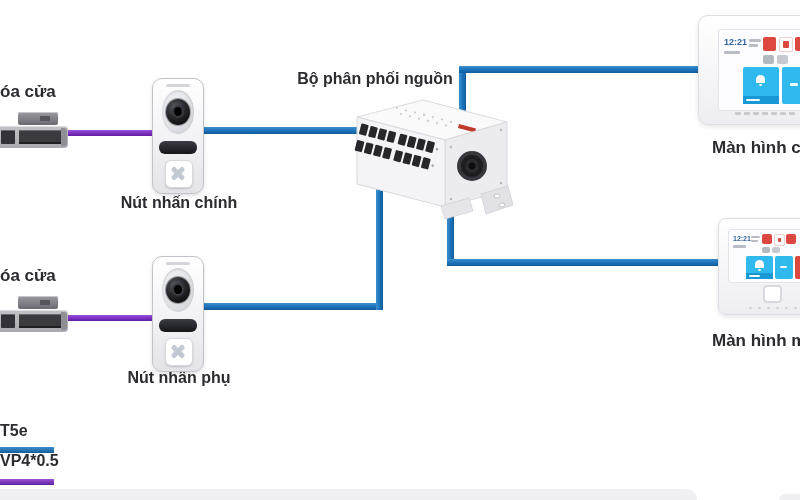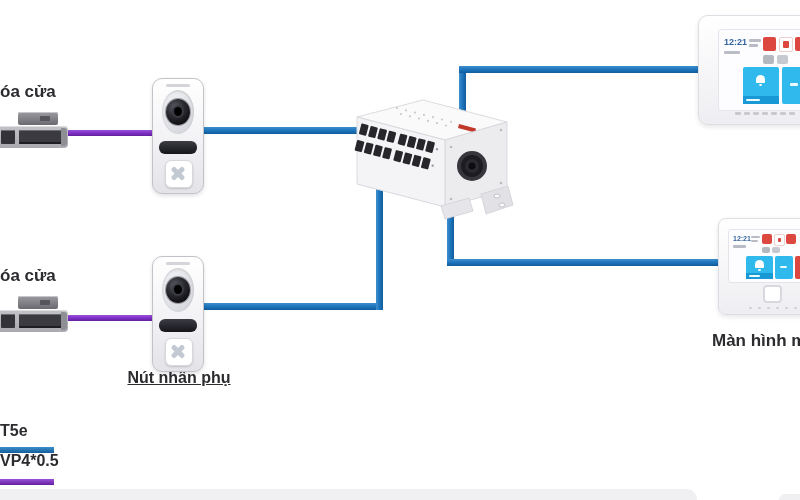--- a/index.html
+++ b/index.html
@@ -121,37 +121,39 @@
           <i></i>
         </div>
     </div>
     <div class="speaker"></div>
     <div class="call">
         <div class="xicon">
           <i></i>
         </div>
       </div>
   </div>
+  <div class="lbl" style="left:119px;top:194px;width:120px;text-align:center;">Nút nhấn chính</div>
 
   <div class="station" style="left:152px;top:256px;">
     <div class="brand"></div>
     <div class="recess">
       <div class="lens">
           <i></i>
         </div>
     </div>
     <div class="speaker"></div>
     <div class="call">
         <div class="xicon">
           <i></i>
         </div>
       </div>
   </div>
-  <div class="lbl" style="left:119px;top:369px;width:120px;text-align:center;text-decoration:underline;">Nút nhấn phụ</div>
-
+  <div class="lbl" style="left:119px;top:369px;width:120px;text-align:center;">Nút nhấn phụ</div>
+
+  <div class="lbl" style="left:290px;top:70px;width:170px;text-align:center;">Bộ phân phối nguồn</div>
   <div id="distributor">
     <svg width="180" height="135" viewBox="0 0 180 135">
 
       <polygon points="12,24 78,7 162,29 100,47" fill="#fafafb" stroke="#dcdcdf" stroke-width="1"></polygon>
 
       <g fill="#c9c9ce">
         <circle cx="52" cy="15" r="1.1"></circle>
           <circle cx="61" cy="17.3" r="1.1"></circle>
           <circle cx="70" cy="19.6" r="1.1"></circle>
         <circle cx="79" cy="21.9" r="1.1"></circle>
@@ -242,20 +244,21 @@
     <div class="mbtnrow" style="left:36px;top:96px;">
       <i></i>
         <i></i>
         <i></i>
         <i></i>
         <i></i>
         <i></i>
         <i></i>
     </div>
   </div>
+  <div class="lbl" style="left:712px;top:138px;font-size:17px;">Màn hình c</div>
 
   <div class="monitor" style="left:718px;top:218px;width:100px;height:95px;border-radius:8px;">
     <div class="mscreen" style="left:9px;top:10px;width:85px;height:52px;">
       <div class="mtime" style="left:4px;top:5px;font-size:7px;">12:21</div>
       <div class="mdate" style="left:4px;top:15px;width:13px;height:2.5px;"></div>
       <div class="mbar" style="left:22px;top:6px;width:9px;height:2px;"></div>
       <div class="mbar" style="left:22px;top:10px;width:7px;height:2px;"></div>
       <div class="tile red" style="left:33px;top:4px;width:10px;height:10px;"></div>
       <div class="tile wred" style="left:45px;top:4px;width:9px;height:10px;">
           <i></i>

